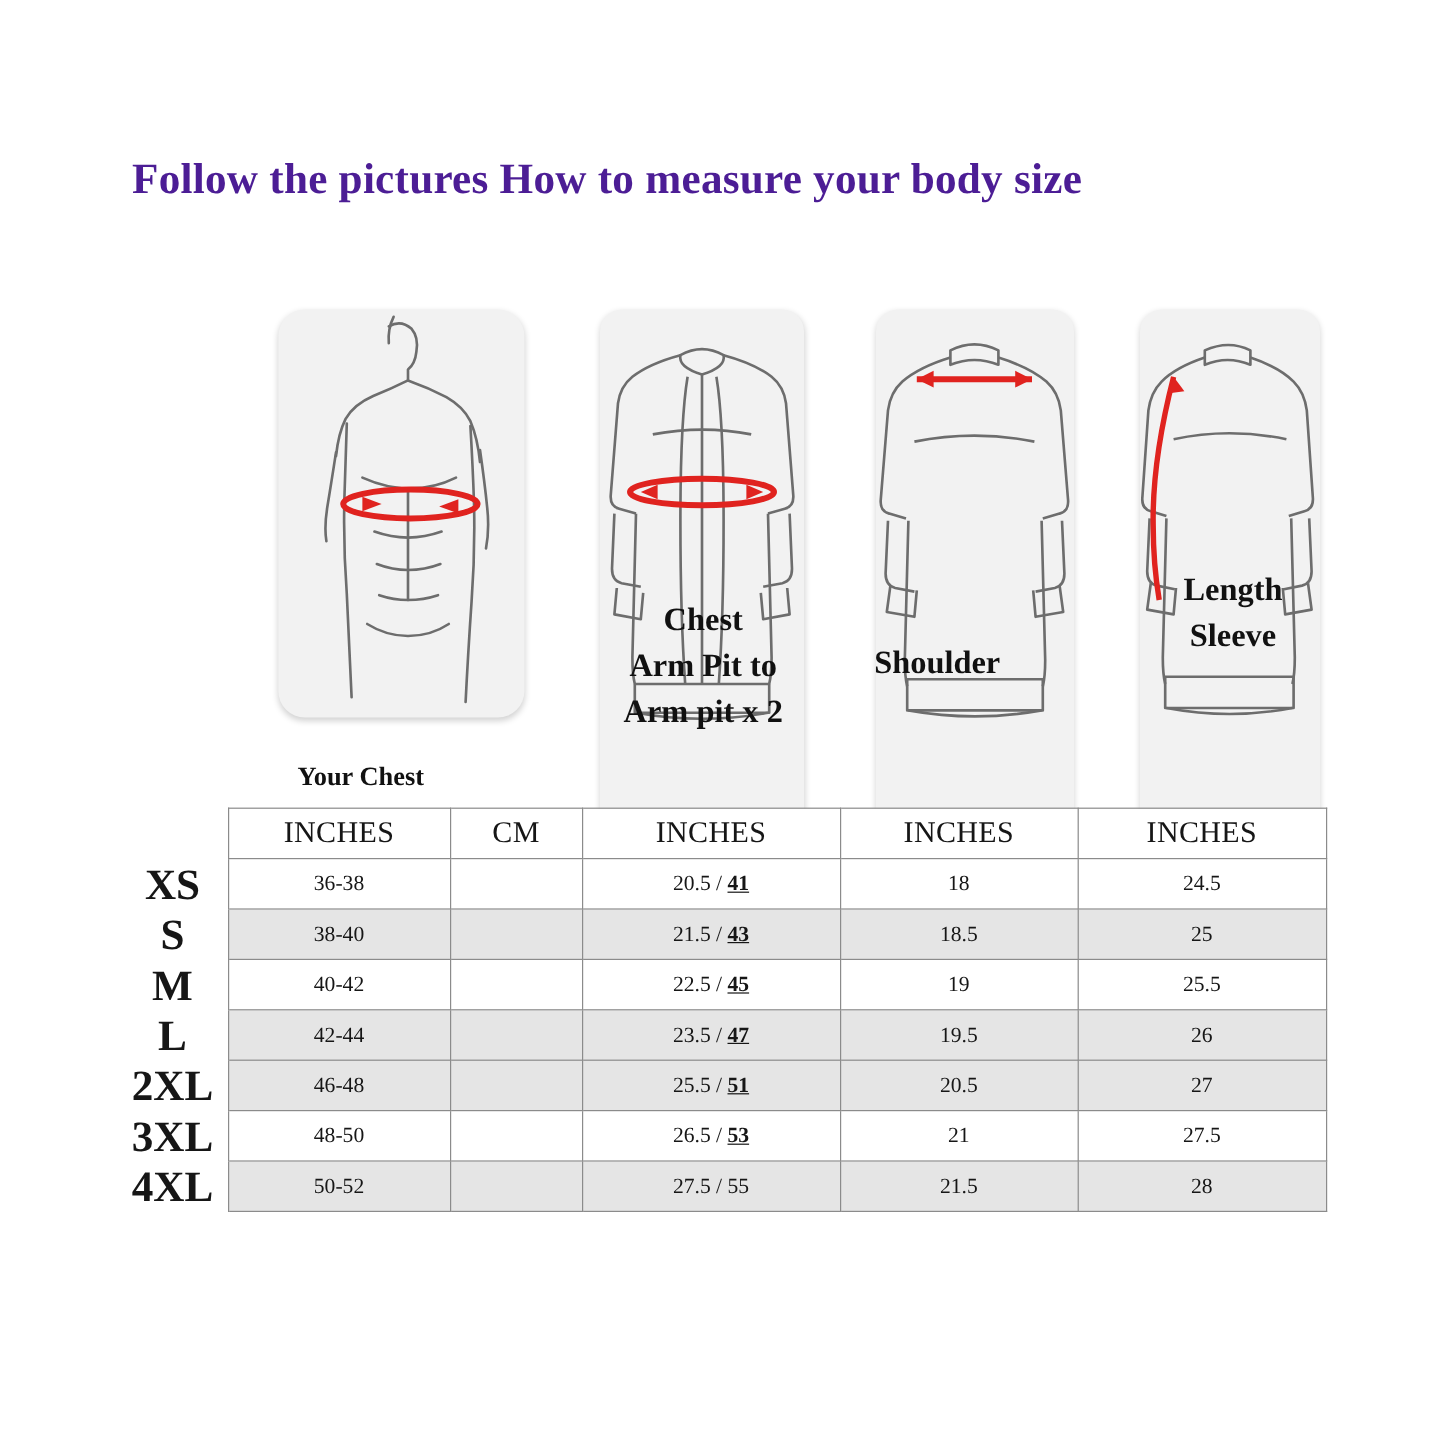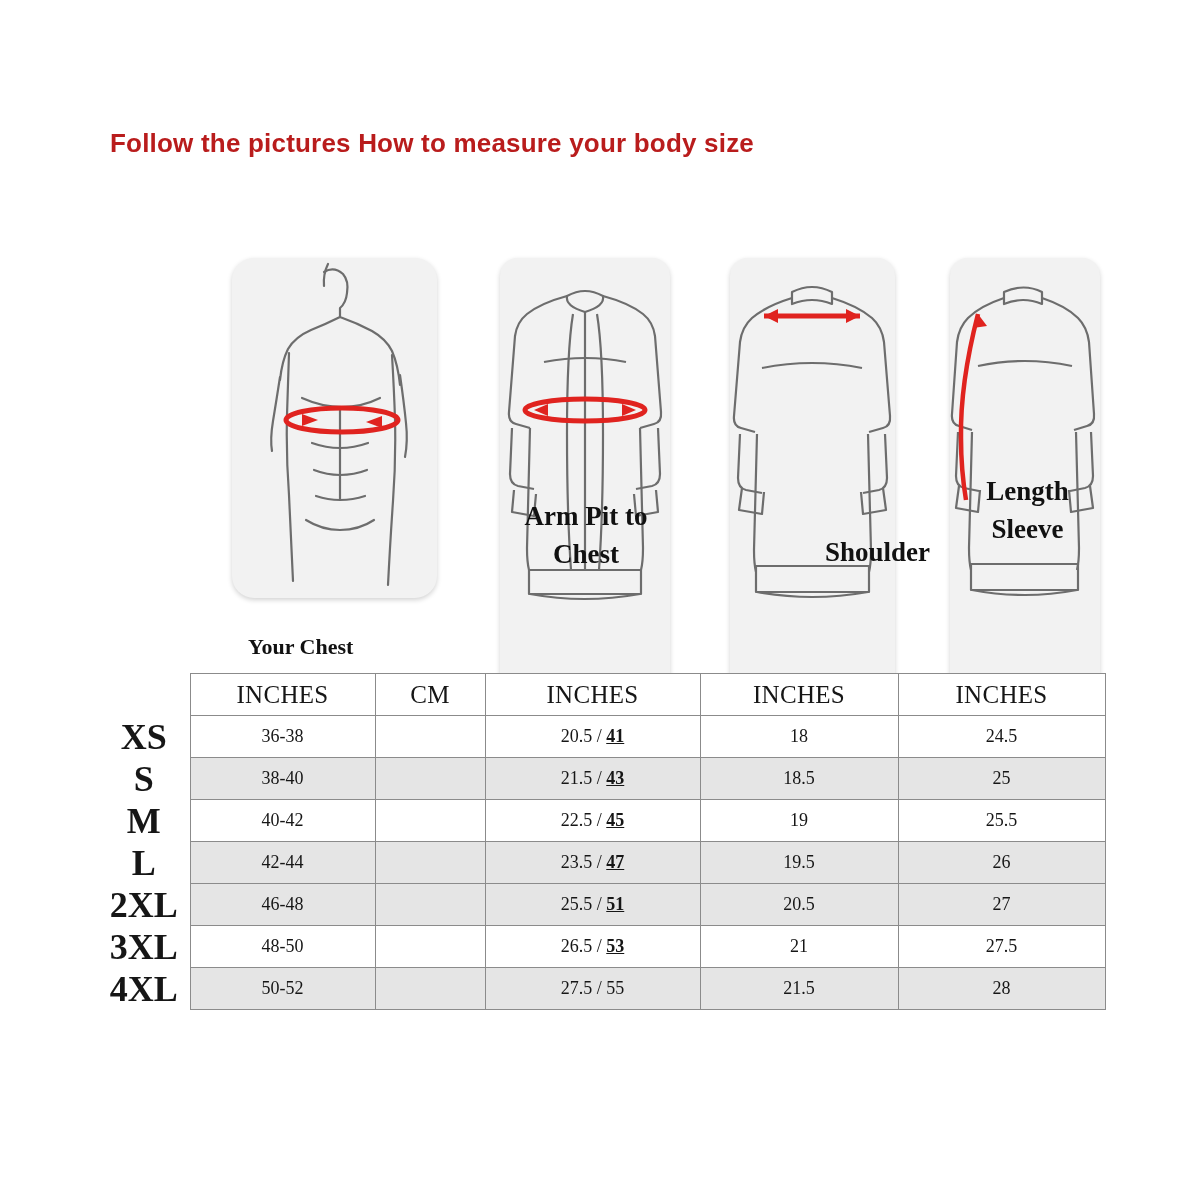--- a/index.html
+++ b/index.html
@@ -13,24 +13,24 @@
     height: 1200px;
     background: #ffffff;
     font-family: "Liberation Serif", serif;
     overflow: hidden;
   }
 
   .heading {
     position: absolute;
     left: 110px;
     top: 128px;
-    font-family: Liberation Sans, sans-serif;
+    font-family: Liberation Serif, serif;
     font-weight: bold;
-    font-size: 26px;
-    color: #b91c1c;
+    font-size: 36px;
+    color: #4c1d95;
     letter-spacing: 0.2px;
   }
 
   
   .cards {
     position: absolute;
     left: 0;
     top: 240px;
     width: 1200px;
     height: 390px;
@@ -51,21 +51,21 @@
   .cap {
     position: absolute;
     text-align: center;
     font-family: "Liberation Serif", serif;
     font-weight: bold;
     font-size: 27px;
     color: #111111;
     line-height: 1.42;
   }
   .cap.chest    { left: 470px; top: 497px; width: 232px; }
-  .cap.shoulder { left: 700px; top: 533px; width: 230px; text-align: right; }
+  .cap.shoulder { left: 666px; top: 533px; width: 230px; }
   .cap.sleeve   { left: 935px; top: 472px; width: 185px; }
 
   .yourchest {
     position: absolute;
     left: 248px;
     top: 634px;
     font-family: "Liberation Serif", serif;
     font-weight: bold;
     font-size: 22px;
     color: #111111;
@@ -217,22 +217,23 @@
         </g>
         <g>
           <path d="M28 56 q-18 70 -17 124 q0 32 5 62" stroke="#e0231f" stroke-width="4.5" fill="none"></path>
           <path d="M28 56 l9 12 l-14 2 z" fill="#e0231f"></path>
         </g>
       </svg>
     </div>
   </div>
 
   <div class="cap chest">
+    <div>Chest</div>
     <div>Arm Pit to</div>
-    <div>Chest</div>
+    <div>Arm pit x 2</div>
   </div>
 
   <div class="cap shoulder">Shoulder</div>
 
   <div class="cap sleeve">
     <div>Length</div>
     <div>Sleeve</div>
   </div>
 
   <div class="yourchest">Your Chest</div>

